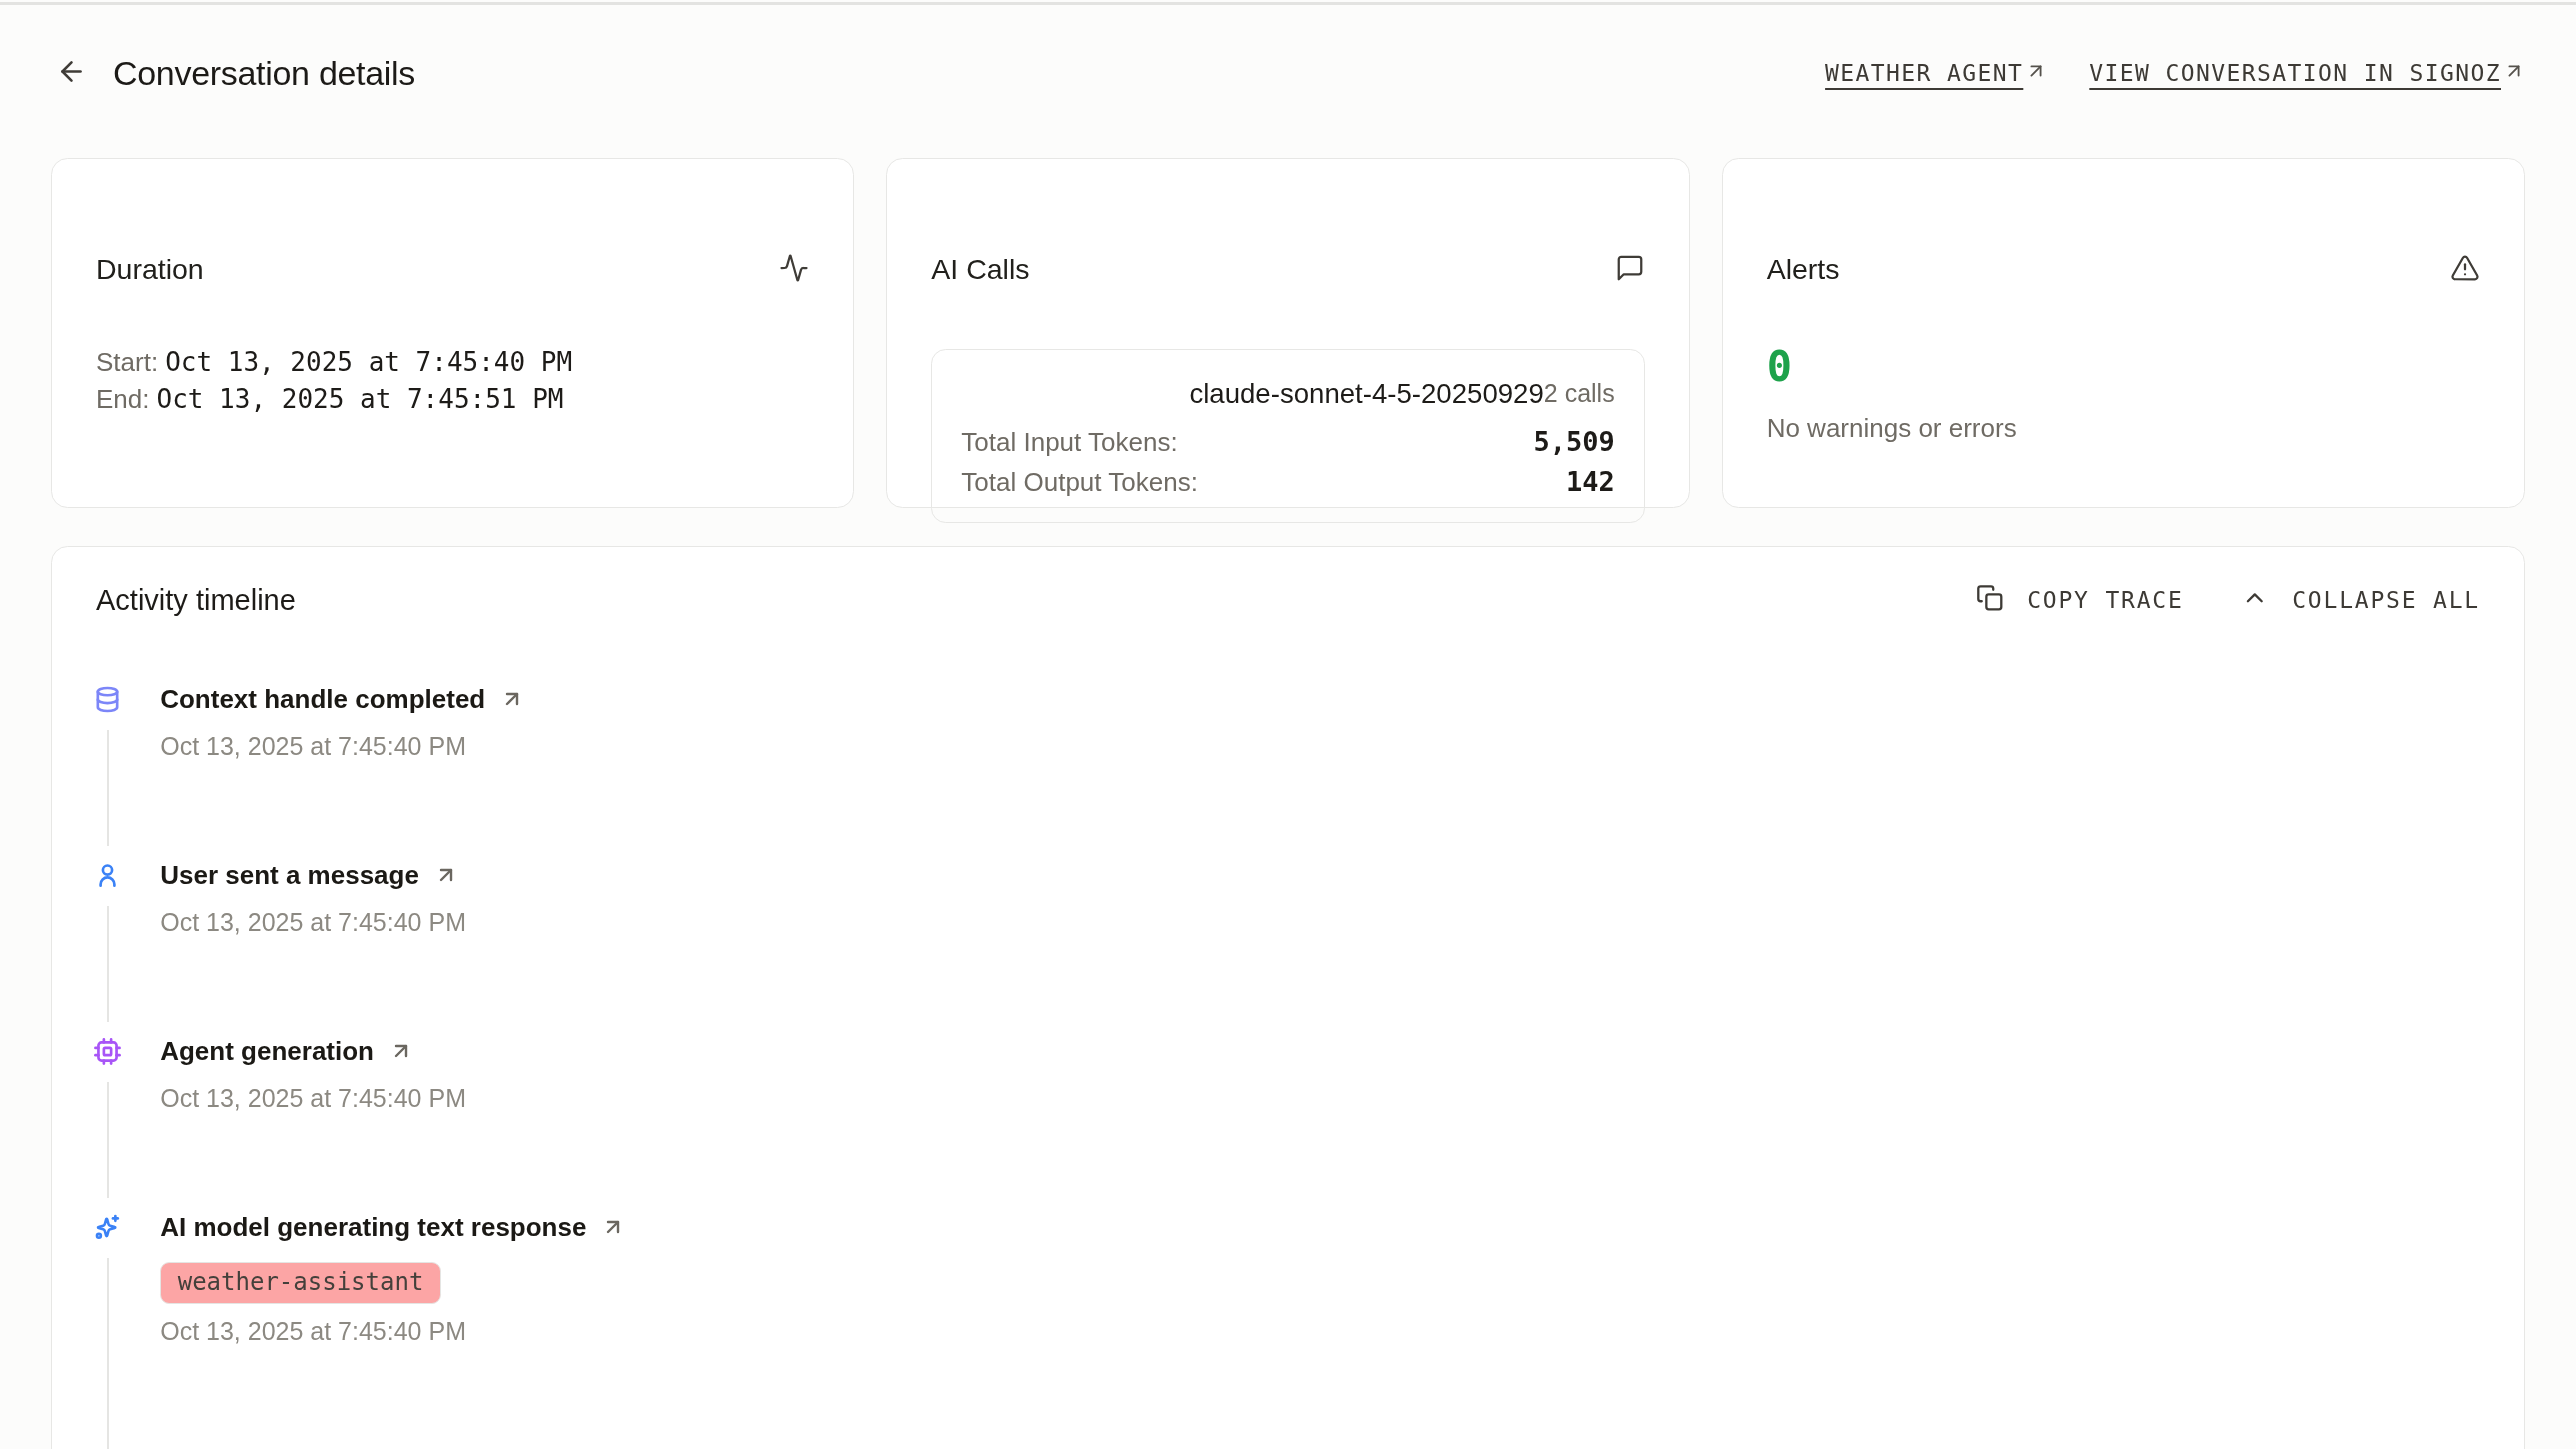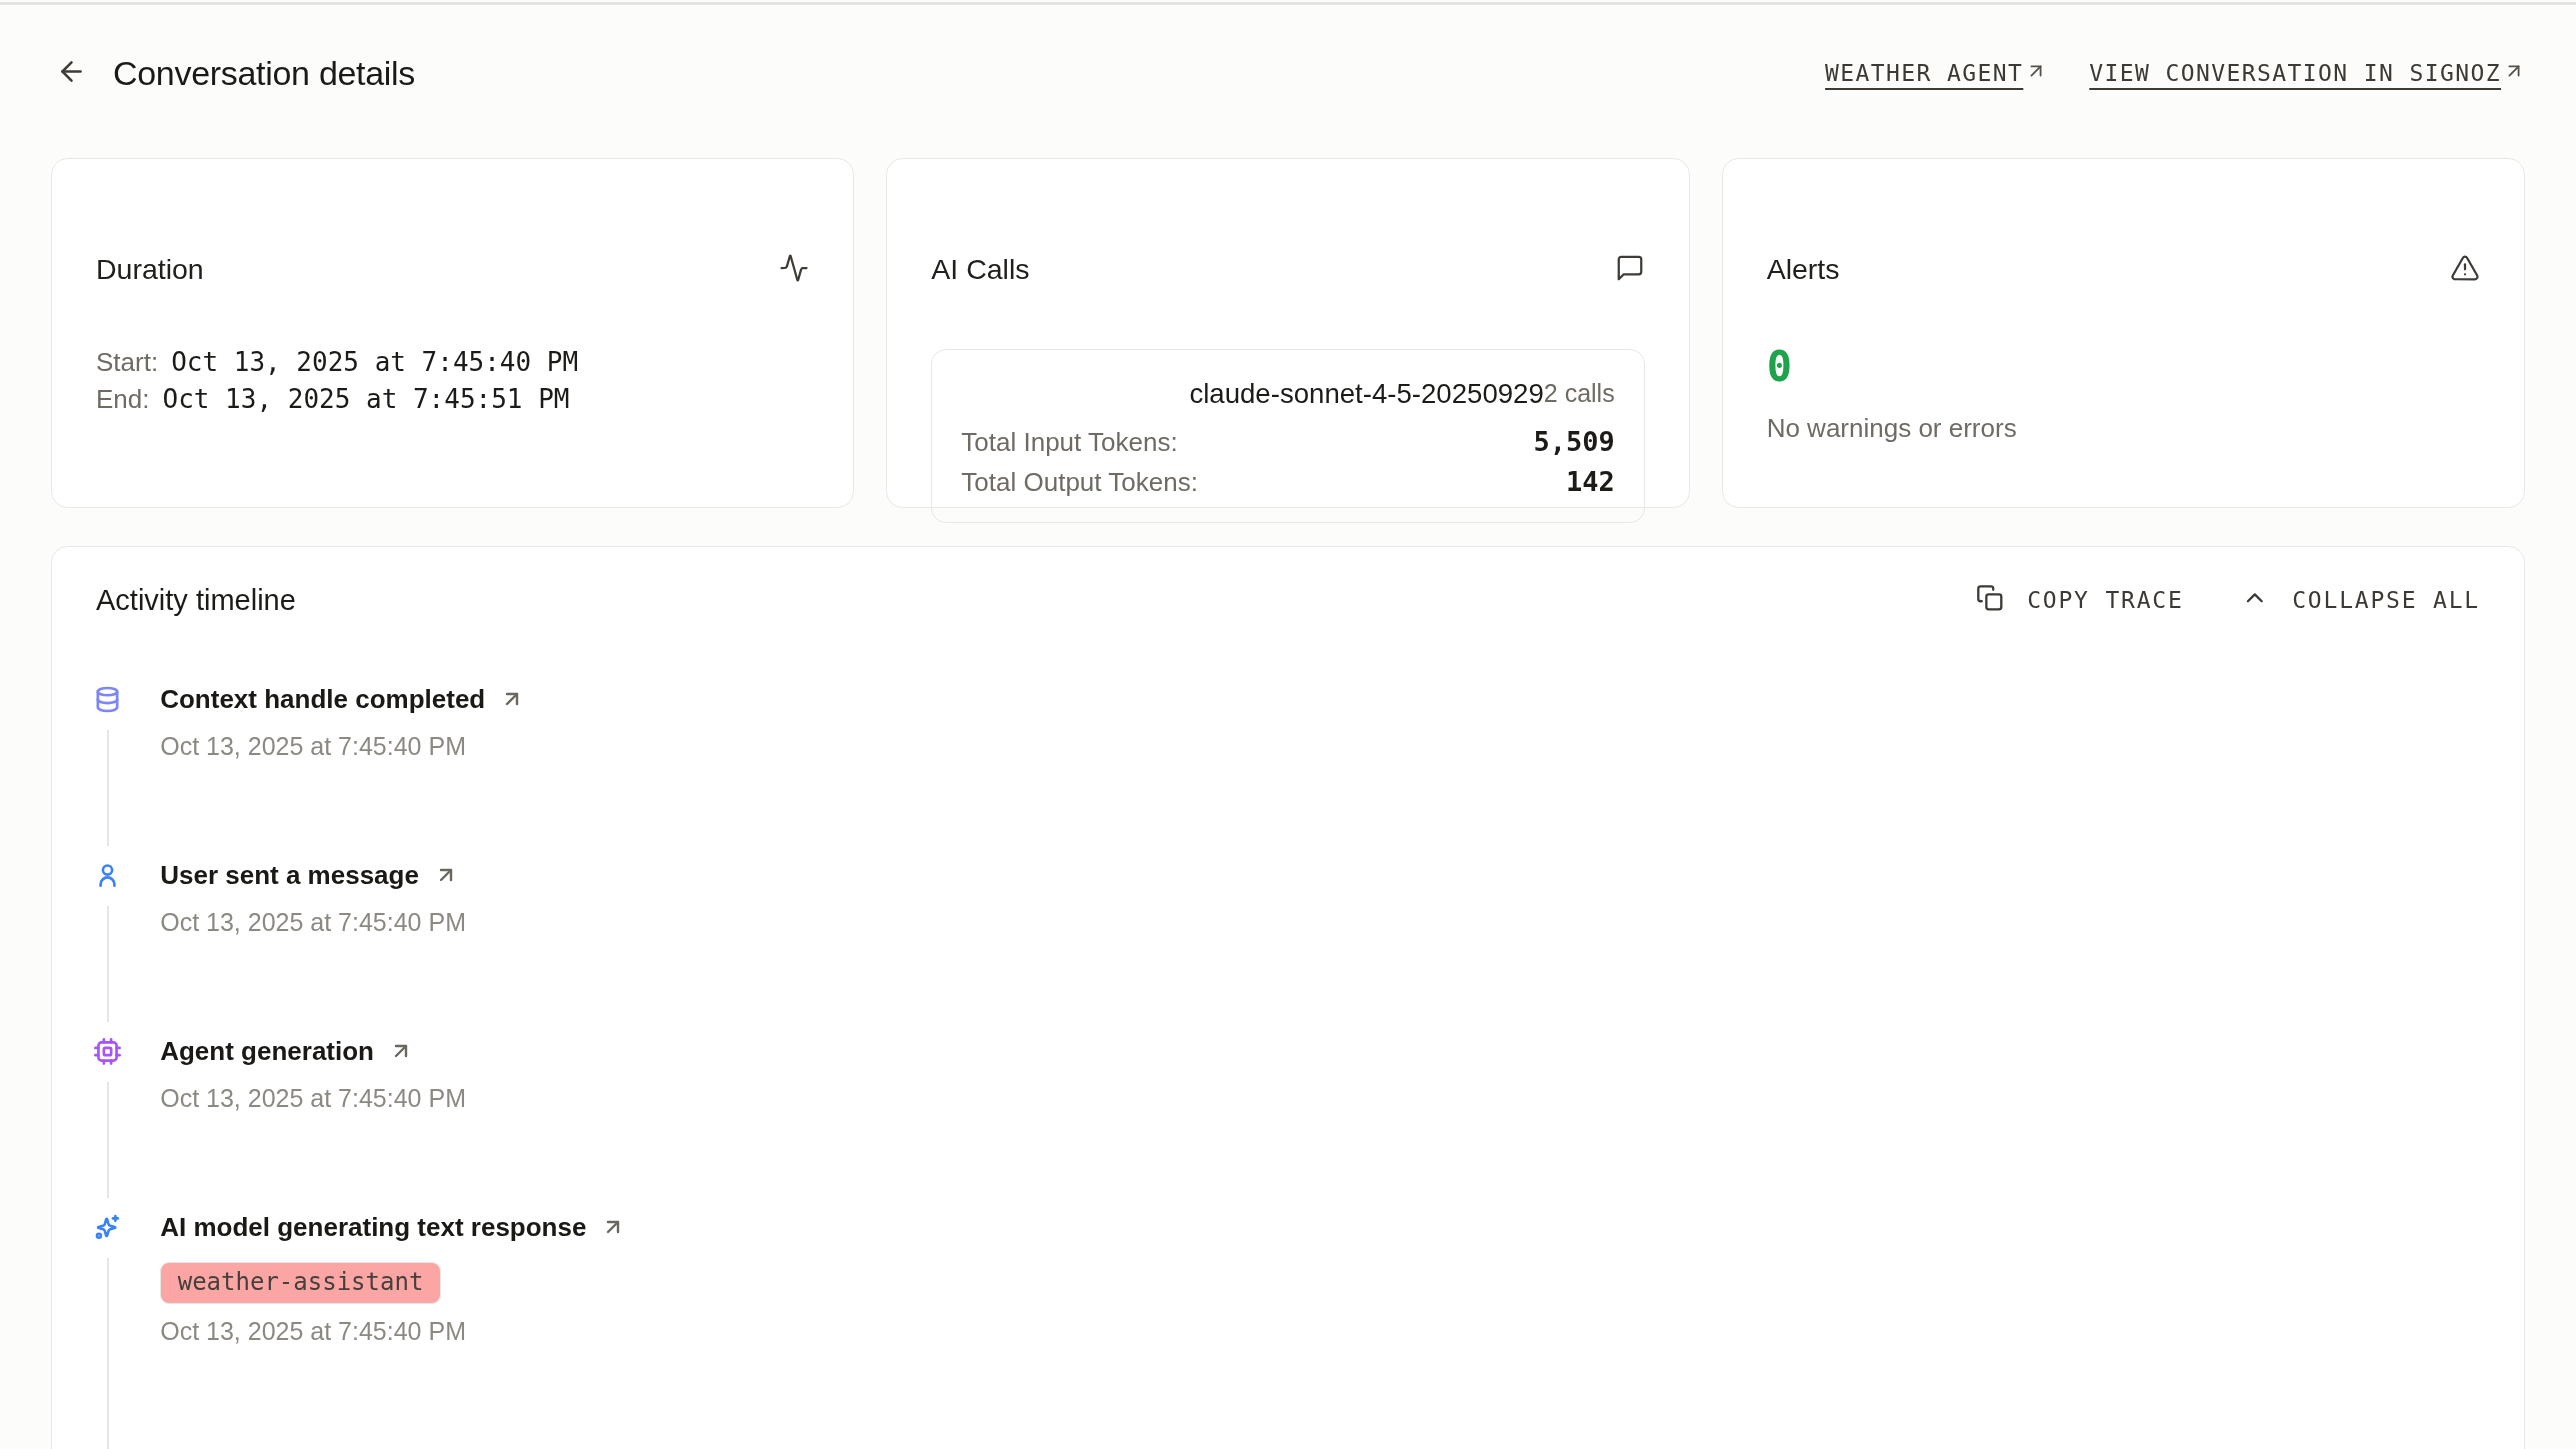--- a/index.html
+++ b/index.html
@@ -31,21 +31,21 @@
   
   .cards { display:grid; grid-template-columns:repeat(3,1fr); gap:32px; margin:65px 51px 0; }
   .card { background:#FFFFFF; border:1.8px solid #E7E7E5; border-radius:16.5px; height:350px;
           padding:46px 44px; position:relative; }
   .card-head { display:flex; align-items:flex-start; justify-content:space-between; height:37px;margin-top:48px; }
   .card-title { font-size:28.5px; font-weight:500; color:#21201C; }
   .card-head-icon { color:#3F3C37; }
   .card-head-icon svg { width:30px; height:30px; }
 
   .duration-body { margin-top:54px; }
-  .kv { display:flex; align-items:baseline; gap:13px; line-height:37px; }
+  .kv { display:flex; align-items:baseline; gap:7px; line-height:37px; }
   .kv .k { font-size:26px; color:#6F6B64; }
   .kv .v { font-size:26px; font-weight:500; color:#1D1B18; }
   .kv-muted { margin-top:7.3px; }
   .kv-muted .k, .kv-muted .v2 { font-size:26px; color:#6F6B64; font-family:"Liberation Sans",sans-serif; }
 
   .model-box { margin-top:59px; border:1.8px solid #E7E7E5; border-radius:14.7px; padding:24px 29px 22px; }
   .model-row { display:flex; align-items:center; justify-content:flex-end; height:39px;margin-left:19px; }
   .model-name { font-size:27.6px; font-weight:500; color:#1D1B18; }
   .model-calls { font-size:25px; color:#6F6B64; }
   .tok-row { display:flex; align-items:baseline; justify-content:space-between; line-height:35px; }

